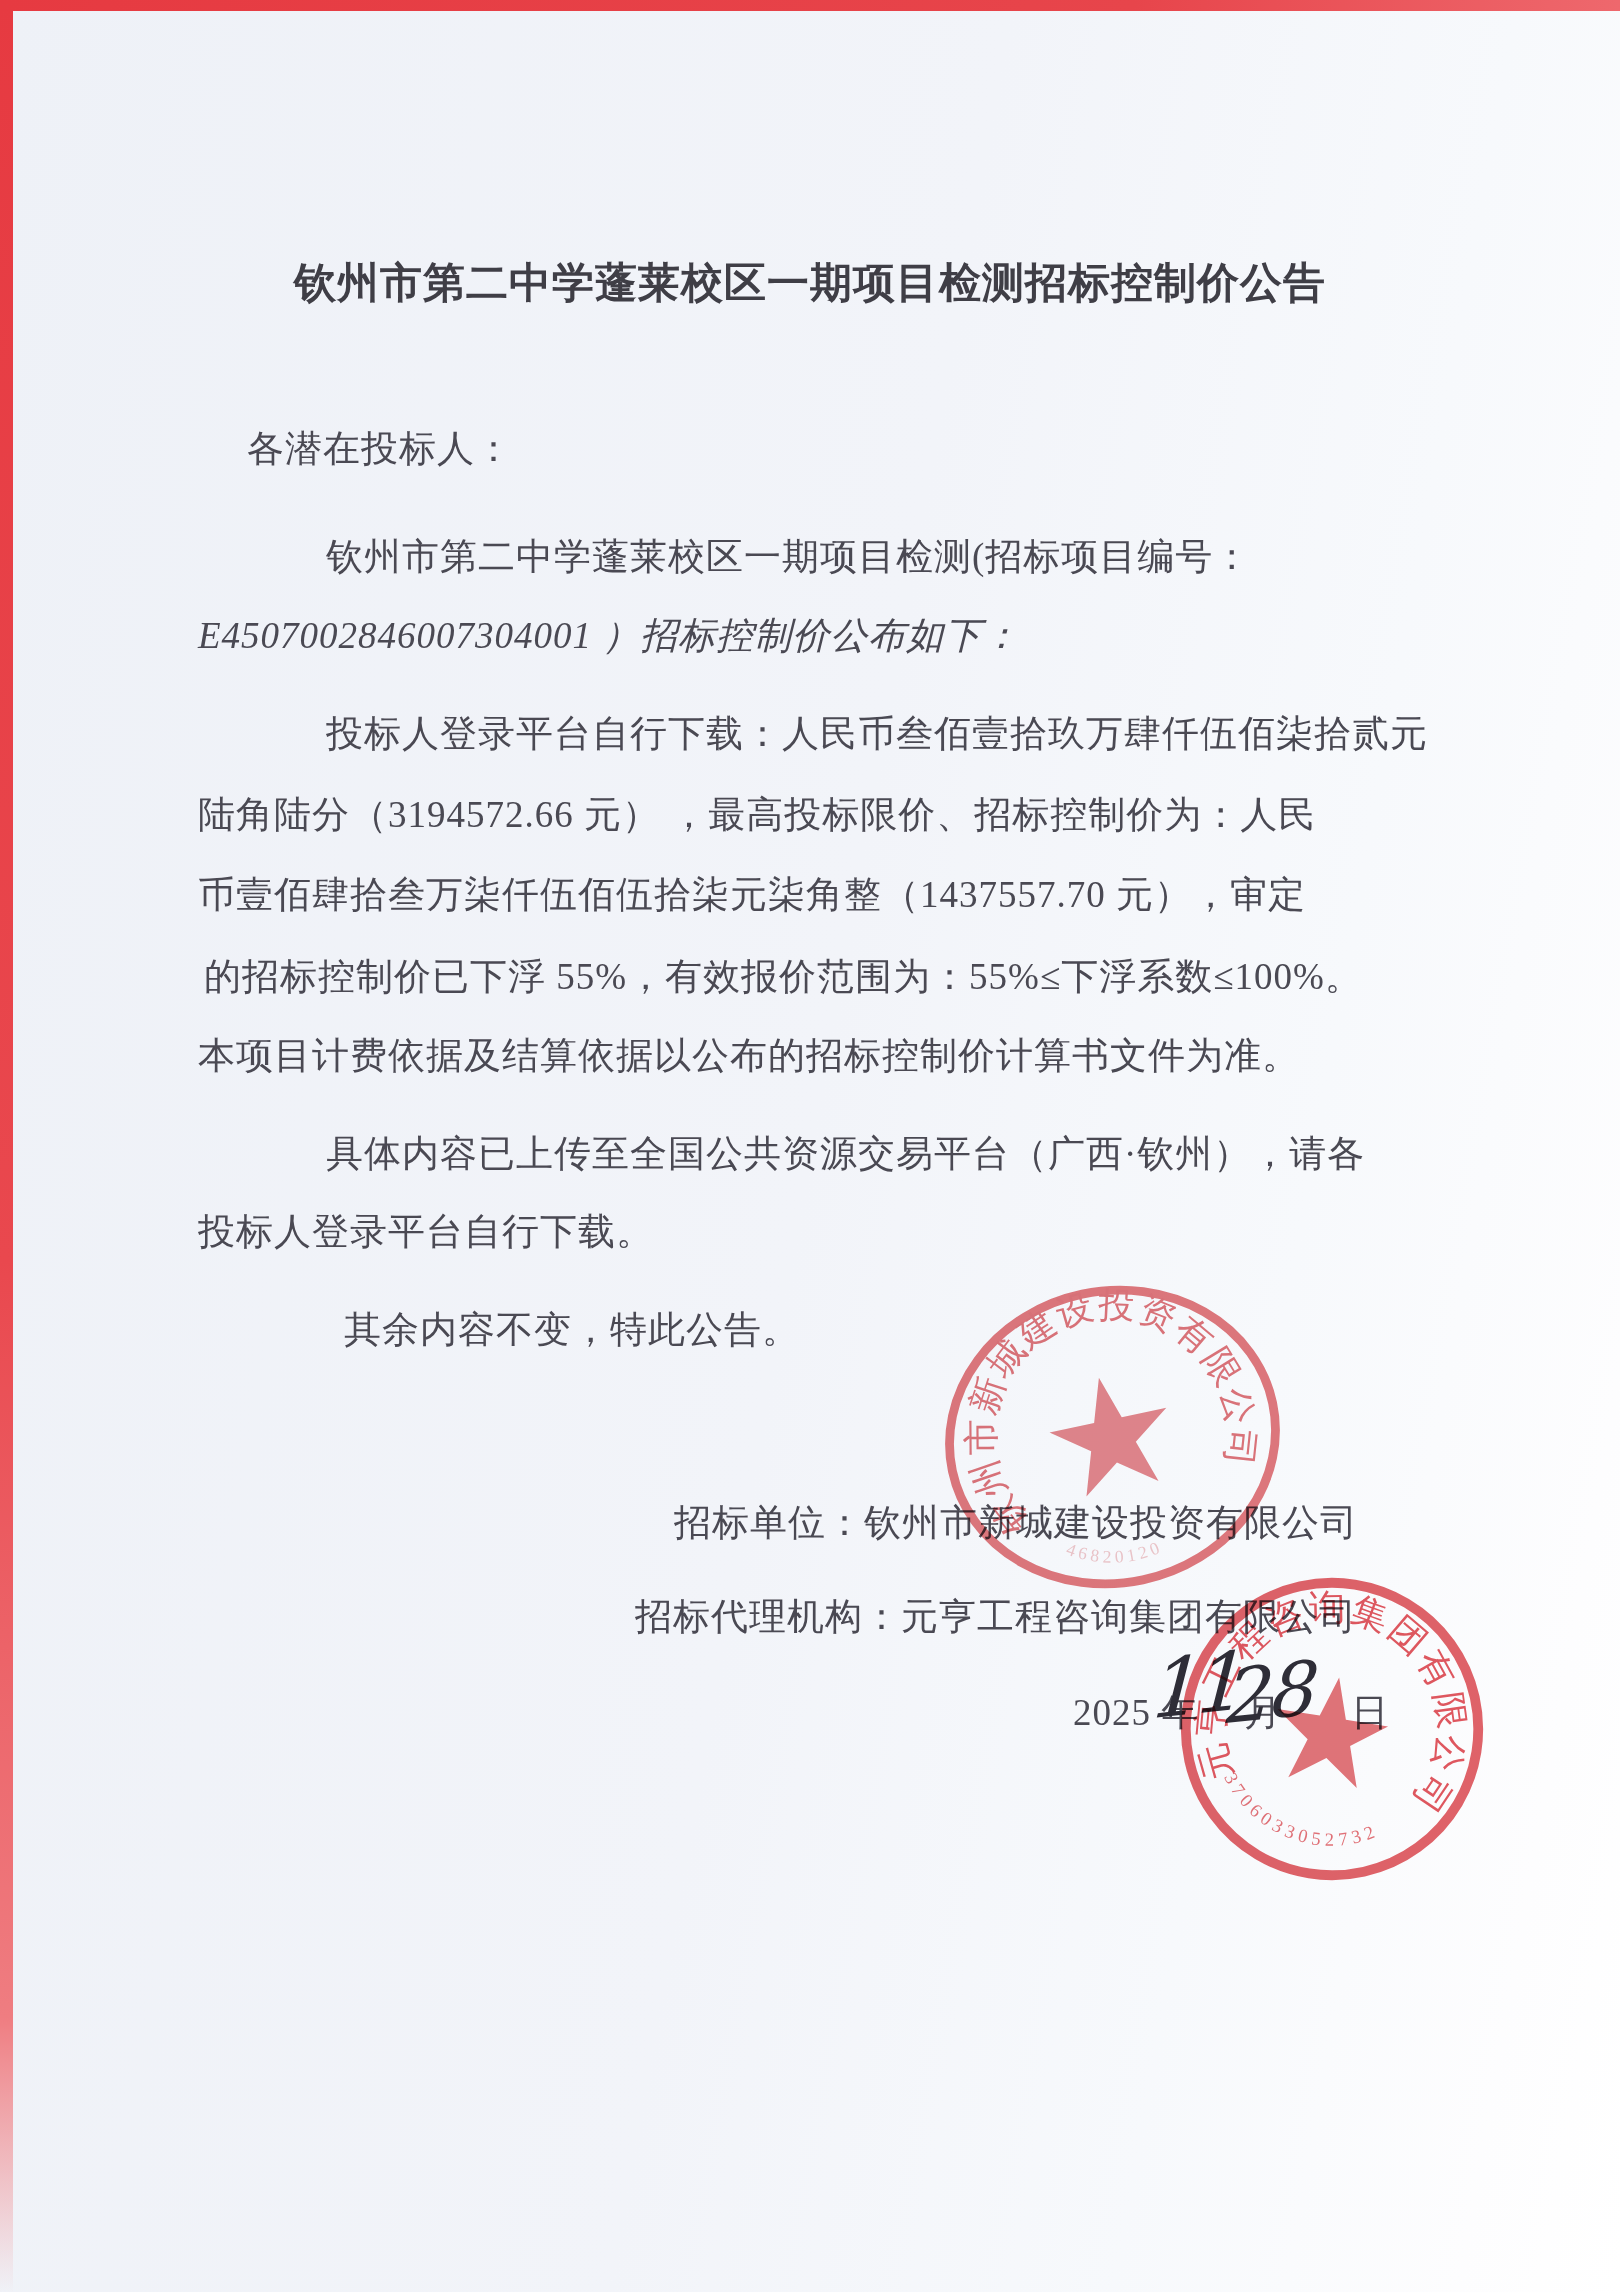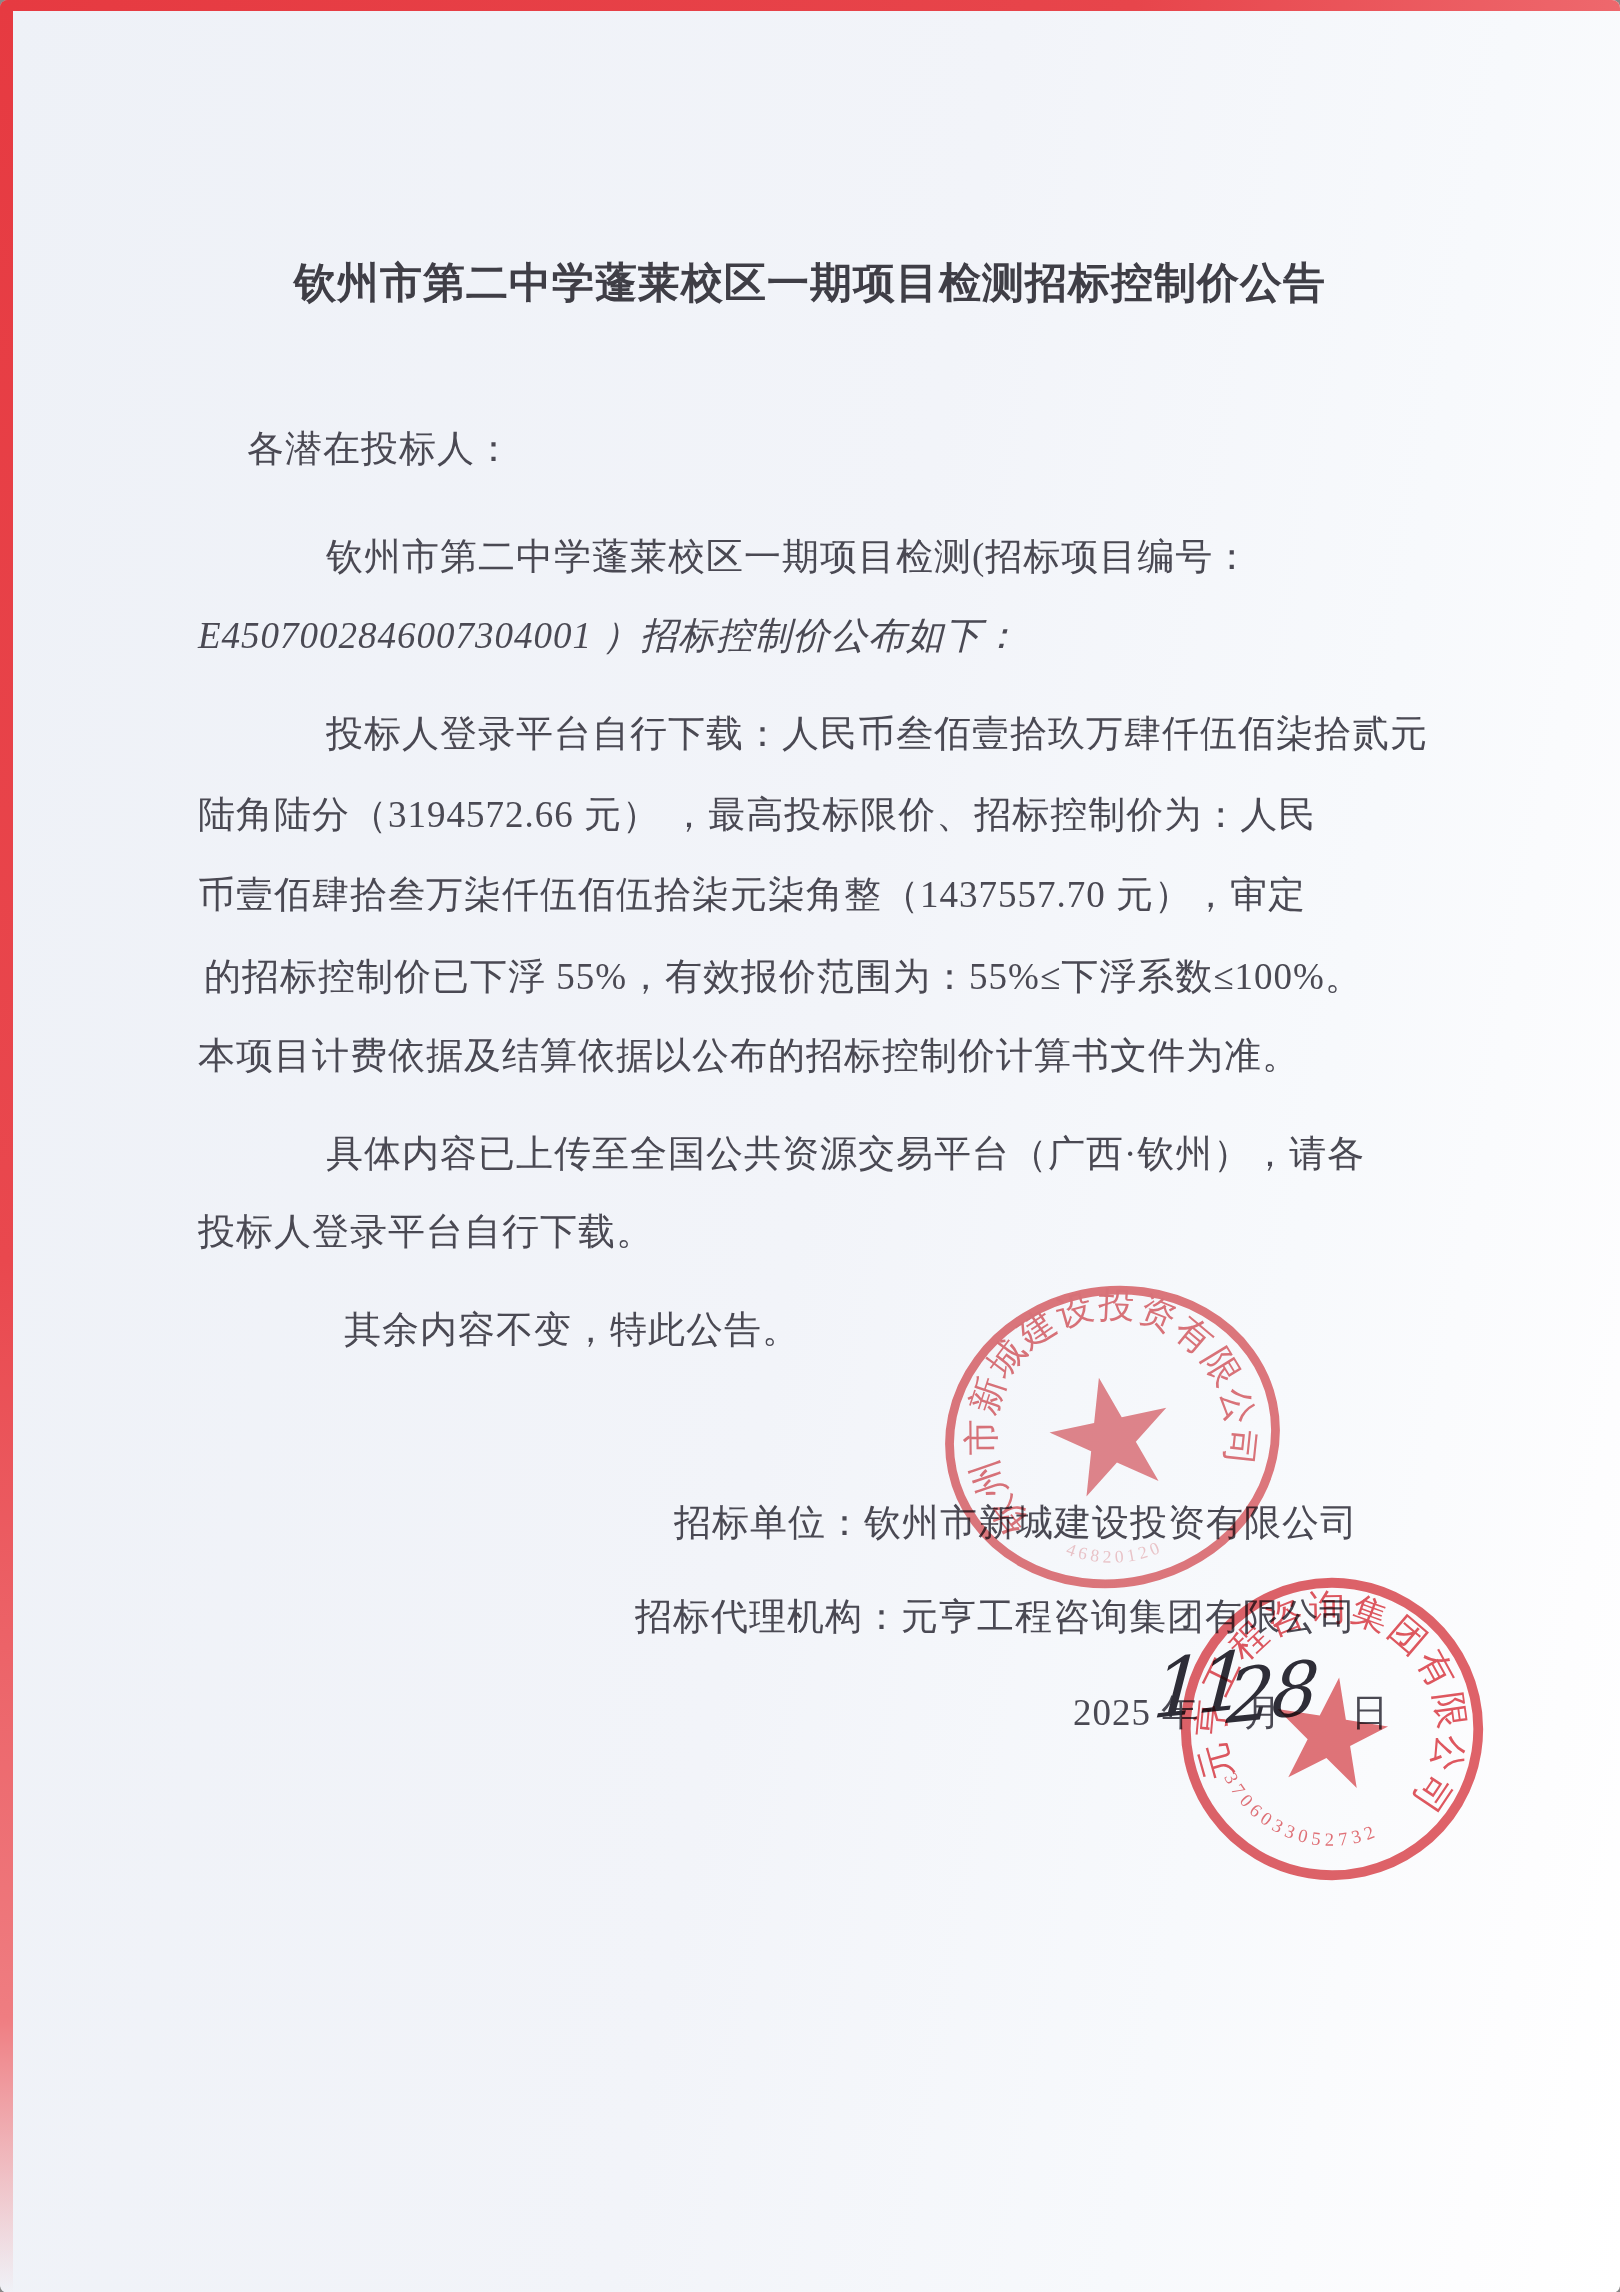--- a/index.html
+++ b/index.html
@@ -4,21 +4,20 @@
 <style>
   html,body{margin:0;padding:0;background:#888;}
   .page{
     position:relative;
     width:1620px;height:2293px;
     margin:0 auto;
     background:linear-gradient(100deg,#eef1f7 0%,#f2f4f9 50%,#f7f9fc 75%,#fdfdfe 92%,#ffffff 100%);
     overflow:hidden;
     font-family:"Liberation Serif","DejaVu Serif",serif;
     color:#46454f;
-    border-radius:8px;
   }
   .edge-left{
     position:absolute;left:0;top:0;width:12.7px;height:100%;
     background:linear-gradient(180deg,#e63a41 0%,#e9484e 55%,#ef7d81 88%,rgba(242,160,160,0) 100%);
   }
   .edge-top{
     position:absolute;left:0;top:0;width:100%;height:10.8px;
     background:linear-gradient(90deg,#e63a41 0%,#e7454b 70%,#ee686d 100%);
   }
   .doc-title{

